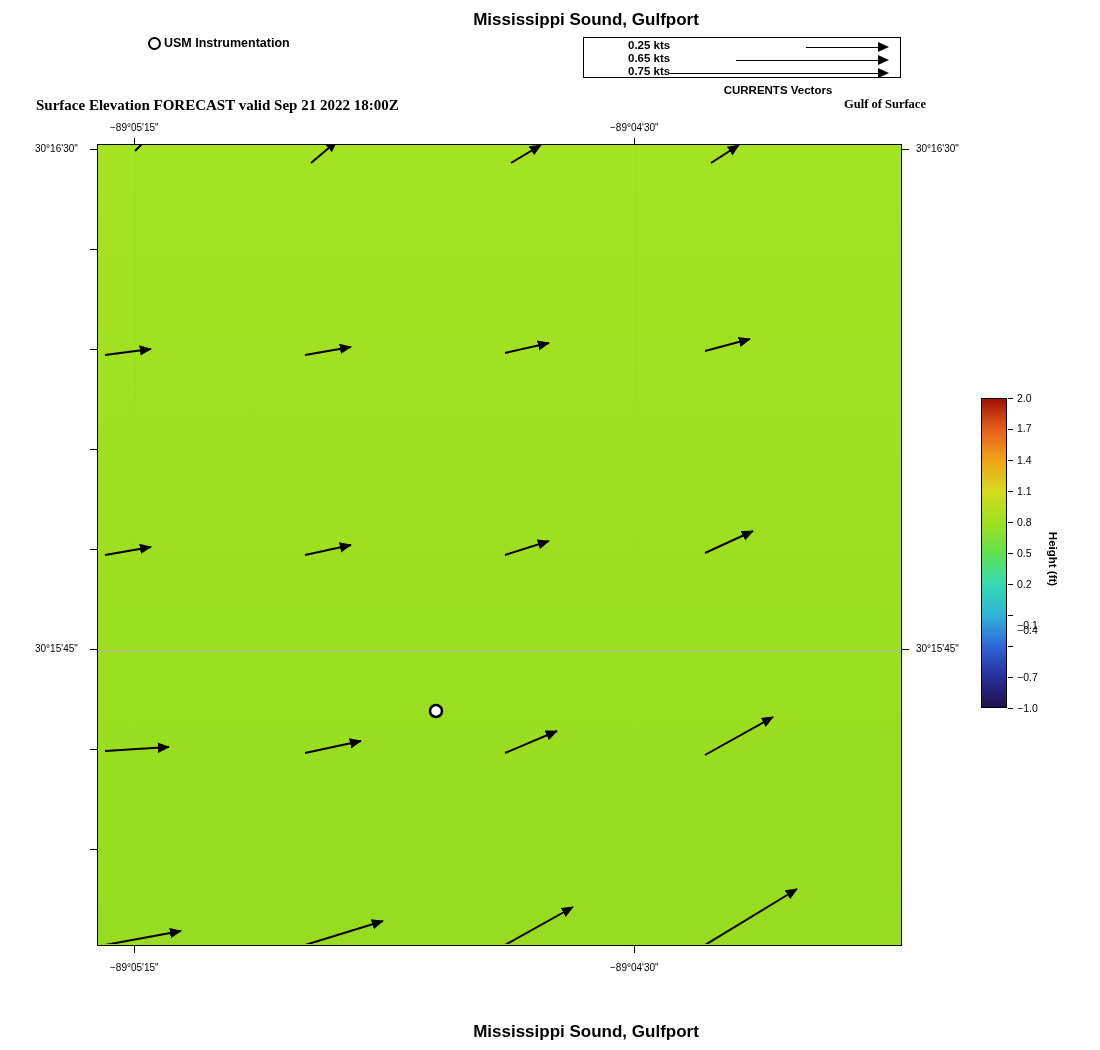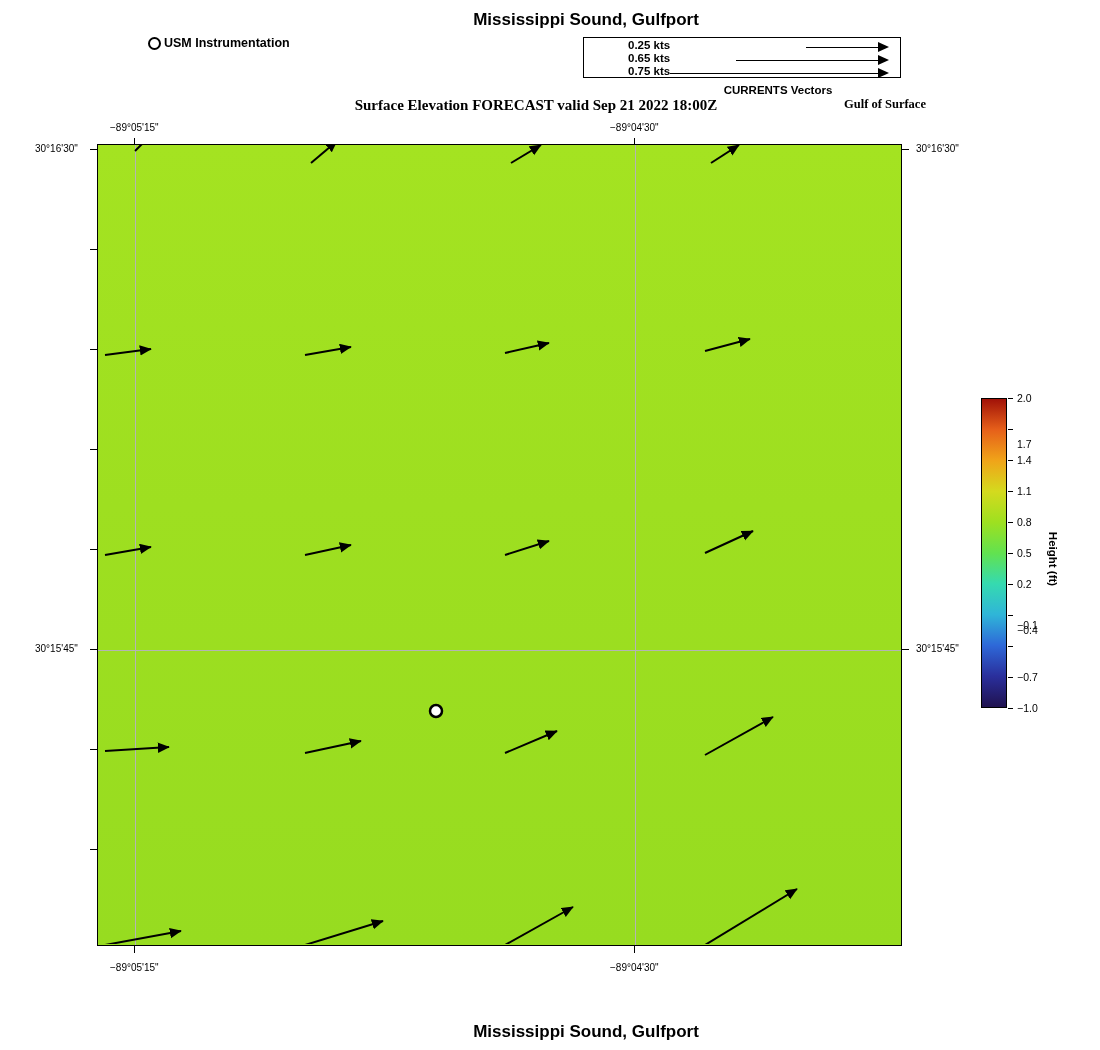--- a/index.html
+++ b/index.html
@@ -27,21 +27,21 @@
   }
   #title-bottom {
     left: 0; top: 1022px; width: 1100px;
     text-align: center;
     font-size: 17px;
     font-weight: bold;
     font-family: "Liberation Sans", sans-serif;
   }
   #subtitle {
     left: 0; top: 97px; width: 1000px;
-    text-align: center;
+    text-align: left;
     font-size: 15px;
     font-weight: bold;
     font-family: "Liberation Serif", serif;
   }
   #gom-label {
     left: 808px; top: 97px;
     font-size: 12.5px;
     font-weight: bold;
     font-family: "Liberation Serif", serif;
   }
@@ -297,21 +297,21 @@
 <div class="tick" style="left:90px; top:249px; width:7px; height:1px;"></div>
 <div class="tick" style="left:90px; top:449px; width:7px; height:1px;"></div>
 <div class="tick" style="left:90px; top:849px; width:7px; height:1px;"></div>
 
 <div class="abs" id="colorbar-wrap">
   <div id="colorbar"></div>
   <div id="cb-ticks">
       <div class="cb-tick" style="top: 0px;"></div>
       <div class="cb-label" style="top: 0px;">2.0</div>
       <div class="cb-tick" style="top: 31px;"></div>
-      <div class="cb-label" style="top: 46px;">1.7</div>
+      <div class="cb-label" style="top: 30px;">1.7</div>
       <div class="cb-tick" style="top: 62px;"></div>
       <div class="cb-label" style="top: 62px;">1.4</div>
       <div class="cb-tick" style="top: 93px;"></div>
       <div class="cb-label" style="top: 93px;">1.1</div>
       <div class="cb-tick" style="top: 124px;"></div>
       <div class="cb-label" style="top: 124px;">0.8</div>
       <div class="cb-tick" style="top: 155px;"></div>
       <div class="cb-label" style="top: 155px;">0.5</div>
       <div class="cb-tick" style="top: 186px;"></div>
       <div class="cb-label" style="top: 186px;">0.2</div>

